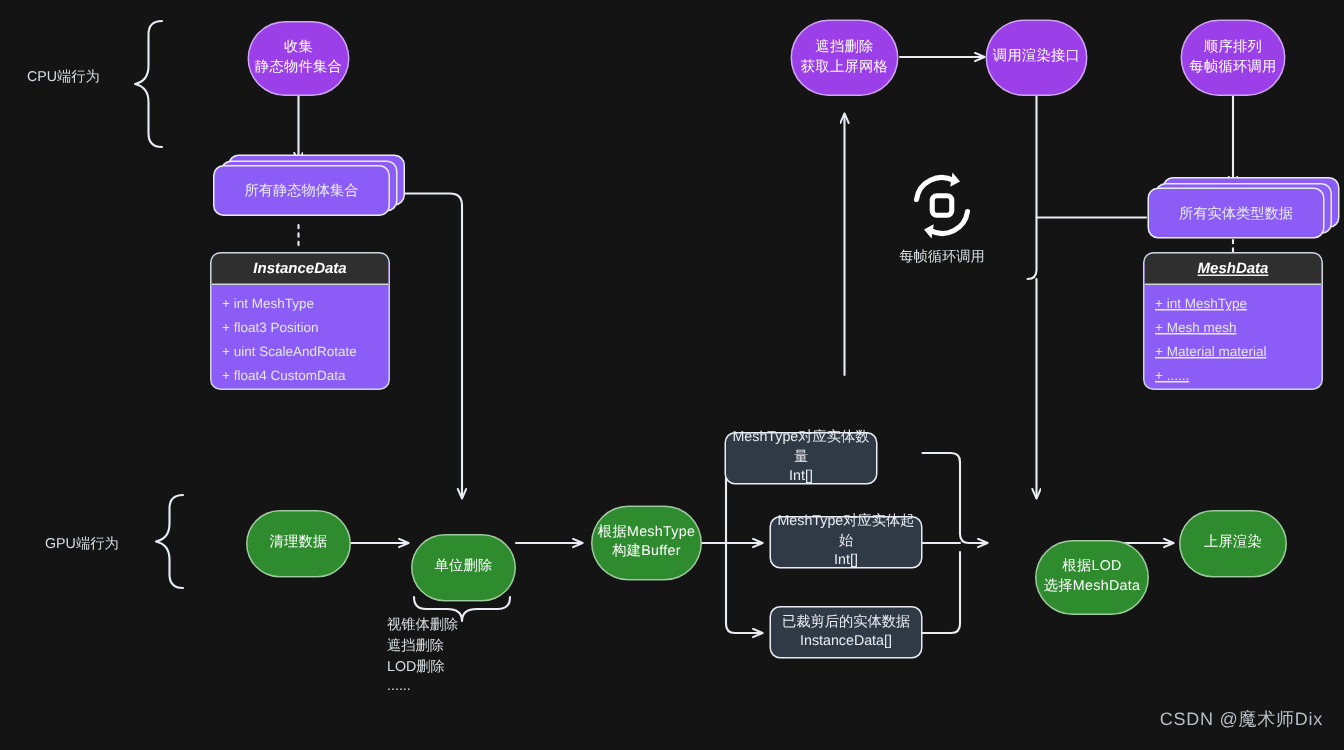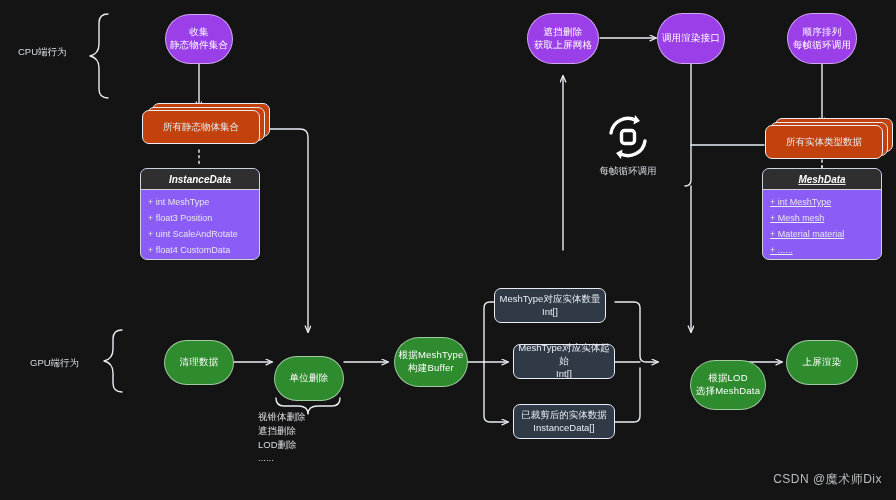--- a/index.html
+++ b/index.html
@@ -19,21 +19,21 @@
   .pill.purple{background:#9b3fe8;}
   .pill.green{background:#2e8b2e;}
   .pill .t{font-size:9.5px;color:#fff;white-space:pre-line;letter-spacing:.2px;}
 
   
   .slate{background:#303a46;border:1.4px solid #e9edf3;border-radius:7px;}
   .slate .t{font-size:9.5px;color:#e9edf3;white-space:pre-line;}
 
   
   .stack{position:absolute;}
-  .stack .layer{position:absolute;background:#c2410c;border:1.4px solid #e9edf3;border-radius:7px;box-sizing:border-box;}
+  .stack .layer{position:absolute;background:#8b5cf6;border:1.4px solid #e9edf3;border-radius:7px;box-sizing:border-box;}
   .stack .l3{left:10px;top:-7px;}
   .stack .l2{left:5px;top:-3.5px;}
   .stack .l1{left:0;top:0;display:flex;align-items:center;justify-content:center;}
   .stack .t{font-size:9.5px;color:#e9edf3;}
 
   
   .uml{position:absolute;background:#8b5cf6;border:1.3px solid #cfd4db;border-radius:7px;
        box-sizing:border-box;overflow:hidden;}
   .uml .hdr{background:#2f2f2f;border-bottom:1.3px solid #cfd4db;height:20px;
             display:flex;align-items:center;justify-content:center;
@@ -184,21 +184,21 @@
 
   <div class="node pill green" style="left:690px;top:337px;width:76px;height:50px;margin-top:23px;">
     <span class="t">根据LOD
 选择MeshData</span>
   </div>
 
   <div class="node pill green" style="left:786px;top:340px;width:72px;height:45px;">
     <span class="t">上屏渲染</span>
   </div>
 
-  <div class="node slate" style="left:494px;top:288px;width:112px;height:35px;">
+  <div class="node slate" style="left:483px;top:288px;width:102px;height:35px;">
     <span class="t">MeshType对应实体数量
 Int[]</span>
   </div>
 
   <div class="node slate" style="left:513px;top:344px;width:102px;height:35px;">
     <span class="t">MeshType对应实体起始
 Int[]</span>
   </div>
 
   <div class="node slate" style="left:513px;top:404px;width:102px;height:35px;">

